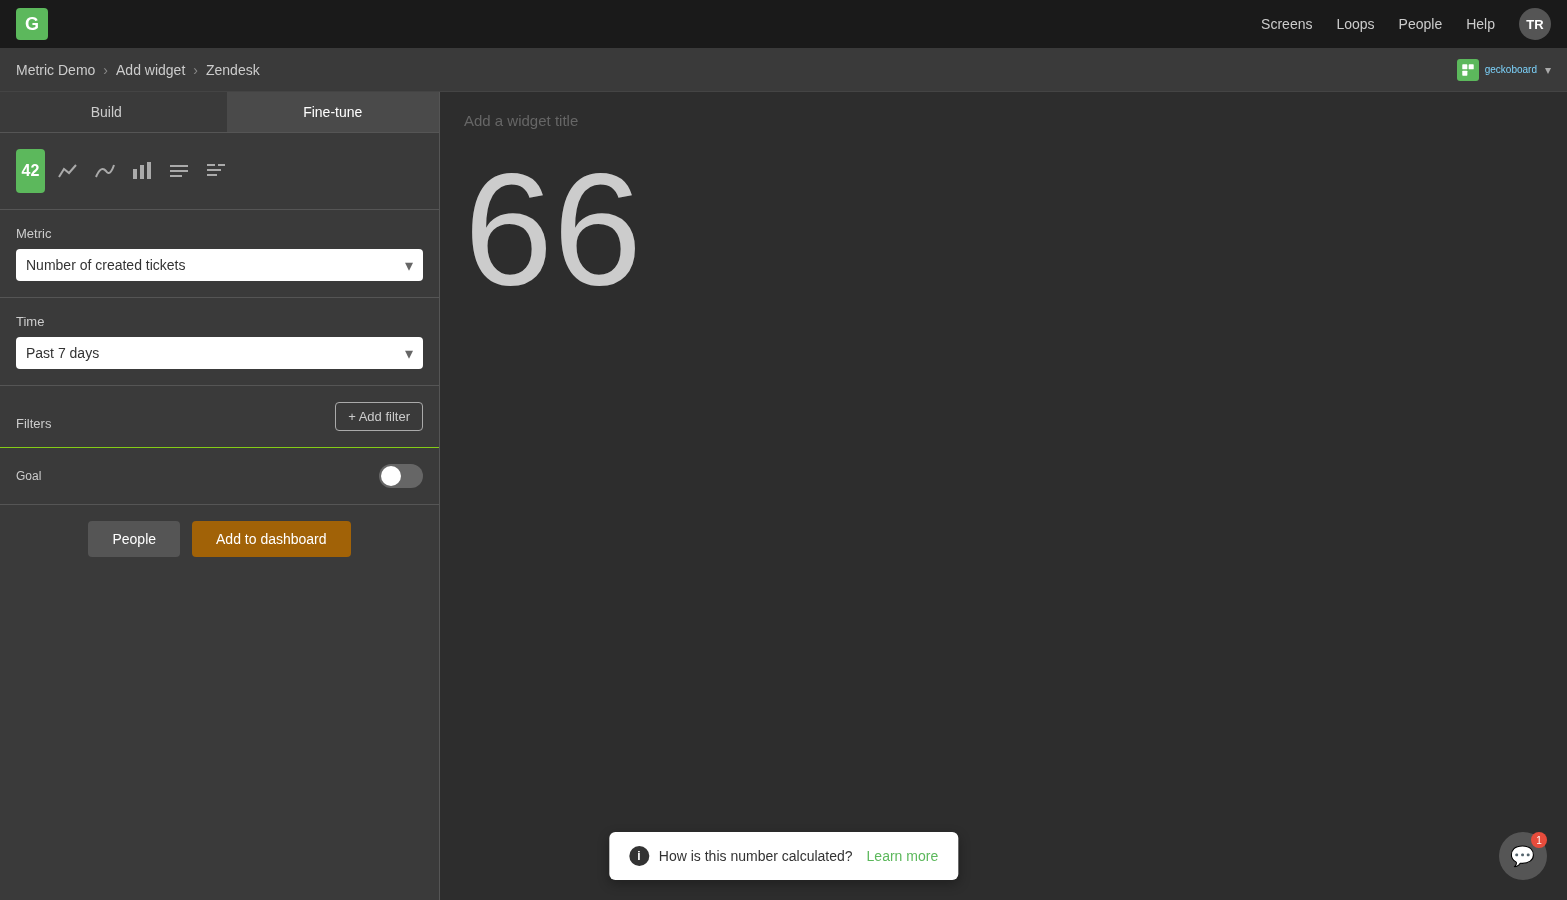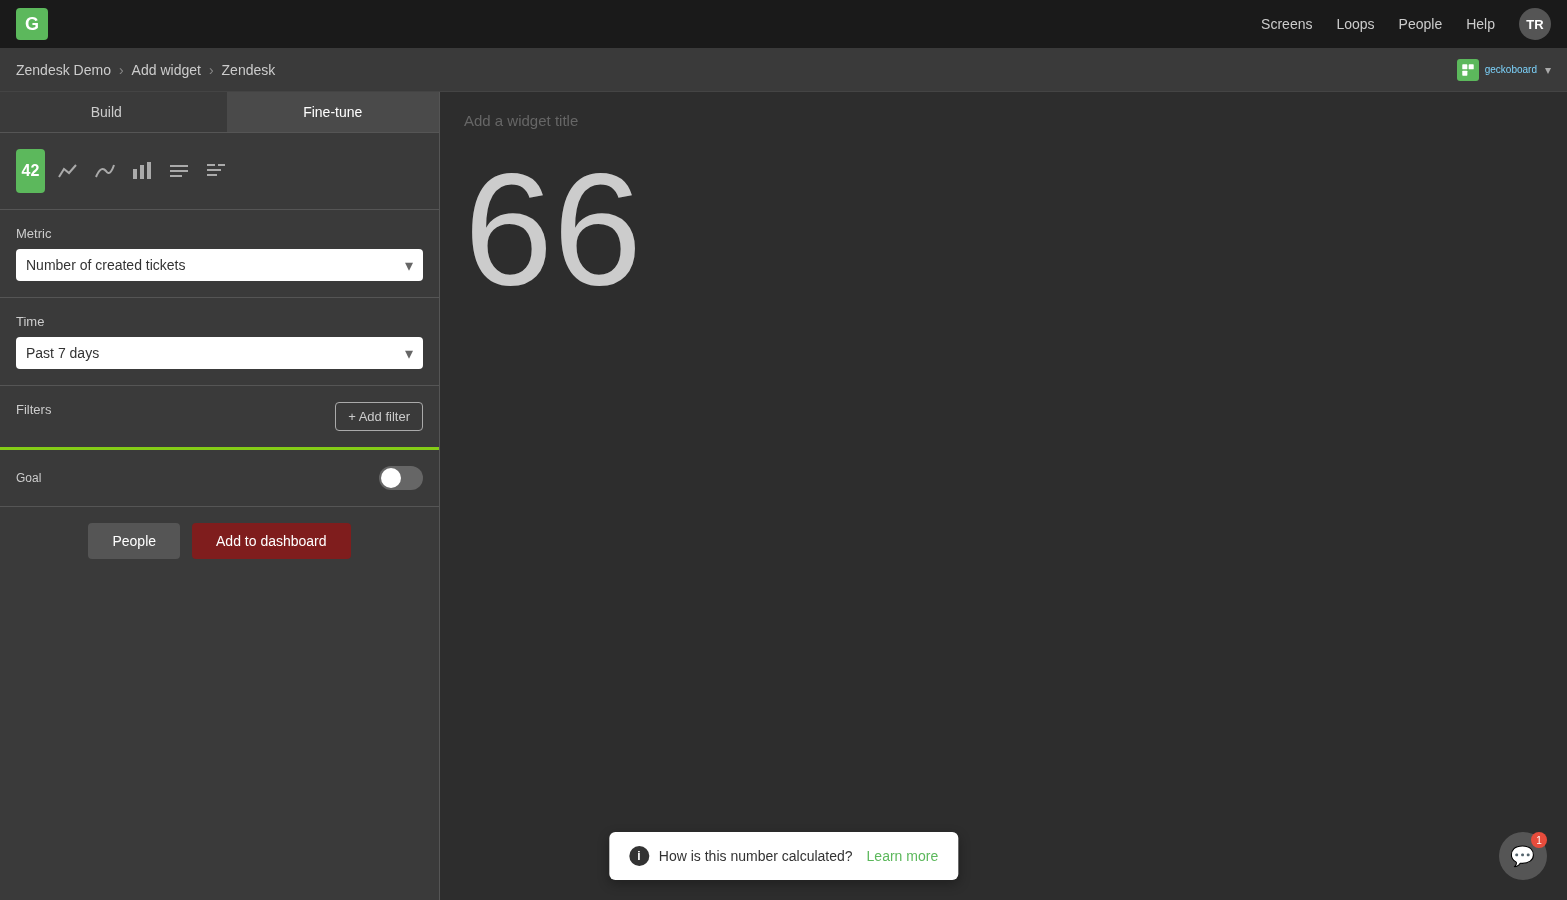--- a/index.html
+++ b/index.html
@@ -136,23 +136,23 @@
       right: 10px;
       top: 50%;
       transform: translateY(-50%);
       color: #666;
       pointer-events: none;
     }
 
     
     .filters-section {
       padding: 16px;
-      border-bottom: 3px solid #84cc16;
-      display: flex;
-      align-items: flex-start;
+      border-bottom: 1px solid #84cc16;
+      display: flex;
+      align-items: flex-end;
       justify-content: space-between;
     }
     .filters-label { font-size: 13px; color: #ccc; }
     .add-filter-btn {
       background: transparent;
       border: 1px solid #aaa;
       color: #ccc;
       padding: 6px 12px;
       border-radius: 4px;
       font-size: 13px;
@@ -197,21 +197,21 @@
       padding: 10px 24px;
       background: #555;
       color: #fff;
       border: none;
       border-radius: 4px;
       font-size: 14px;
       cursor: pointer;
     }
     .add-btn {
       padding: 10px 24px;
-      background: #7f1d1d;
+      background: #a16207;
       color: #fff;
       border: none;
       border-radius: 4px;
       font-size: 14px;
       cursor: pointer;
       font-weight: 500;
     }
 
     
     .right-panel {
@@ -301,21 +301,21 @@
     <a>Screens</a>
     <a>Loops</a>
     <a>People</a>
     <a>Help</a>
     <div class="avatar">TR</div>
   </div>
 </nav>
 
 <div class="breadcrumb">
   <div class="breadcrumb-left">
-    <span>Zendesk Demo</span>
+    <span>Metric Demo</span>
     <span class="sep">›</span>
     <span>Add widget</span>
     <span class="sep">›</span>
     <span>Zendesk</span>
   </div>
   <div class="breadcrumb-right">
     <div class="geckoboard-logo">
       <svg class="icon-svg" viewBox="0 0 22 22" style="width:14px;height:14px;fill:#fff;">
         <rect x="2" y="2" width="8" height="8" rx="1"></rect>
         <rect x="12" y="2" width="8" height="8" rx="1"></rect>

